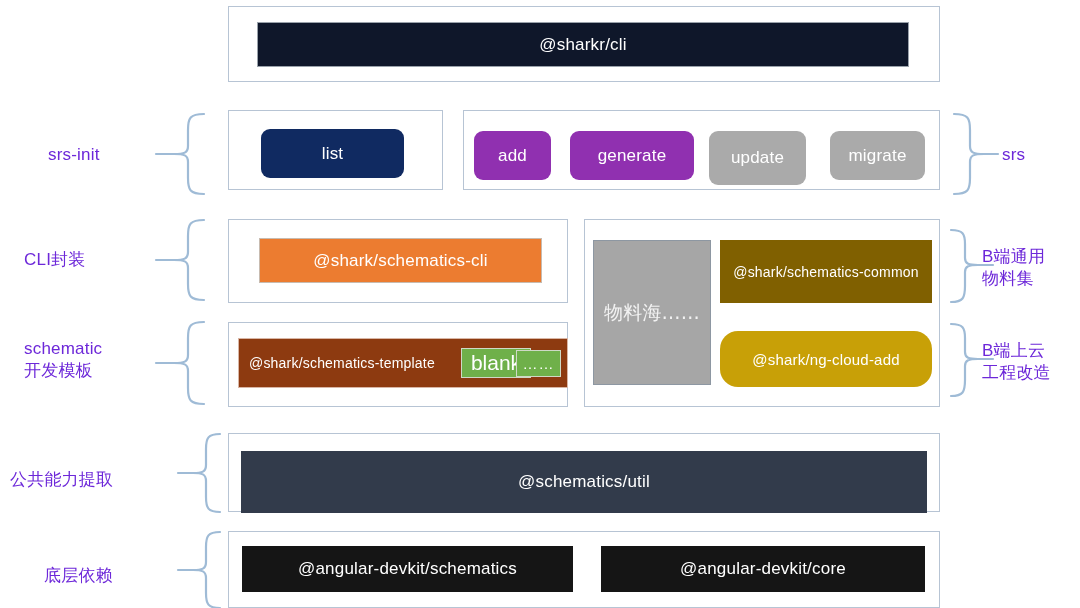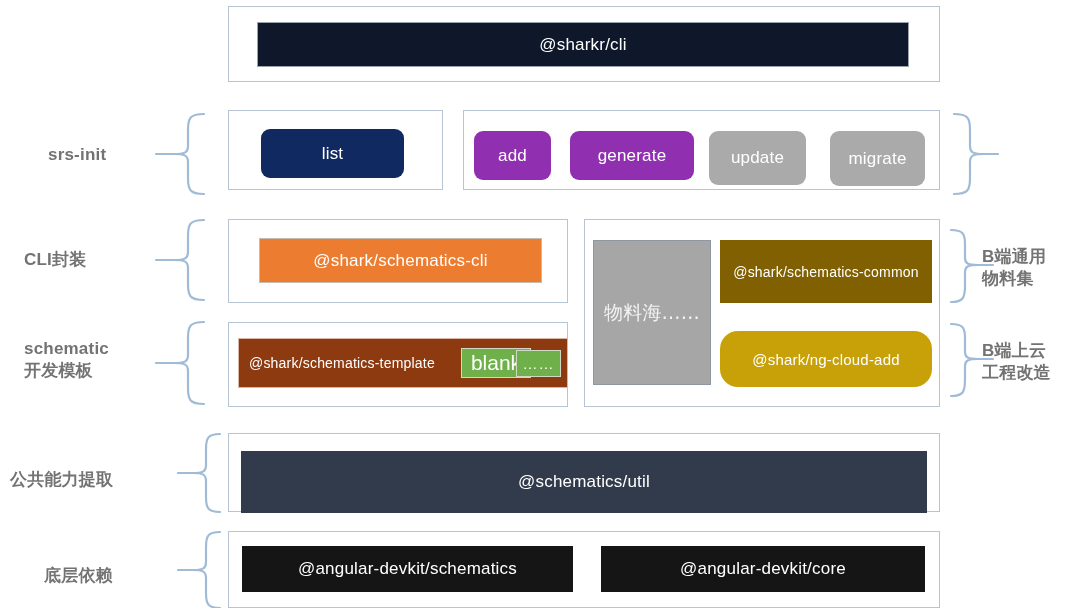--- a/index.html
+++ b/index.html
@@ -29,22 +29,22 @@
     background: #ffffff;
   }
 
   
   .side-label {
     position: absolute;
     display: flex;
     flex-direction: column;
     justify-content: center;
     font-size: 17px;
-    font-weight: 700;
-    color: #737373;
+    font-weight: 400;
+    color: #6d28d9;
     line-height: 1.28;
     letter-spacing: 0.2px;
   }
   .side-label.left  { text-align: left; align-items: flex-start; }
   .side-label.right { text-align: left; align-items: flex-start; }
   .side-label span { display: block; white-space: nowrap; }
 
   
   .brace { position: absolute; }
   .brace svg { display: block; overflow: visible; }
@@ -124,30 +124,33 @@
   <div class="abs panel" style="left:463px; top:110px; width:477px; height:80px;"></div>
   <div class="block b-purple" style="left:474px; top:131px; width:77px; height:49px;">
     <span>add</span>
   </div>
   <div class="block b-purple" style="left:570px; top:131px; width:124px; height:49px;">
     <span>generate</span>
   </div>
   <div class="block b-grayround" style="left:709px; top:131px; width:97px; height:54px;">
     <span>update</span>
   </div>
-  <div class="block b-grayround" style="left:830px; top:131px; width:95px; height:55px;border-radius:9px;">
+  <div class="block b-grayround" style="left:830px; top:131px; width:95px; height:49px;border-radius:9px;">
     <span>migrate</span>
   </div>
 
   <div class="brace" style="left:950px; top:112px;">
     <svg width="52" height="84" viewBox="0 0 52 84">
       <path d="M4 2 C18 2 20 6 20 18 L20 34 C20 41 24 42 34 42 C24 42 20 43 20 50 L20 66 C20 78 18 82 4 82" fill="none" stroke="#9fbbd6" stroke-width="2.2" stroke-linecap="round"></path>
       <path d="M34 42 L48 42" fill="none" stroke="#9fbbd6" stroke-width="2.2" stroke-linecap="round"></path>
     </svg>
   </div>
+  <div class="side-label right" style="left:1002px; top:130px; width:70px; height:50px;">
+    <span>srs</span>
+  </div>
 
   <div class="side-label left" style="left:24px; top:235px; width:130px; height:50px;">
     <span>CLI封装</span>
   </div>
   <div class="brace" style="left:138px; top:218px;">
     <svg width="70" height="84" viewBox="0 0 70 84">
       <path d="M66 2 C52 2 50 6 50 18 L50 34 C50 41 46 42 36 42 C46 42 50 43 50 50 L50 66 C50 78 52 82 66 82" fill="none" stroke="#9fbbd6" stroke-width="2.2" stroke-linecap="round"></path>
       <path d="M36 42 L18 42" fill="none" stroke="#9fbbd6" stroke-width="2.2" stroke-linecap="round"></path>
     </svg>
   </div>

